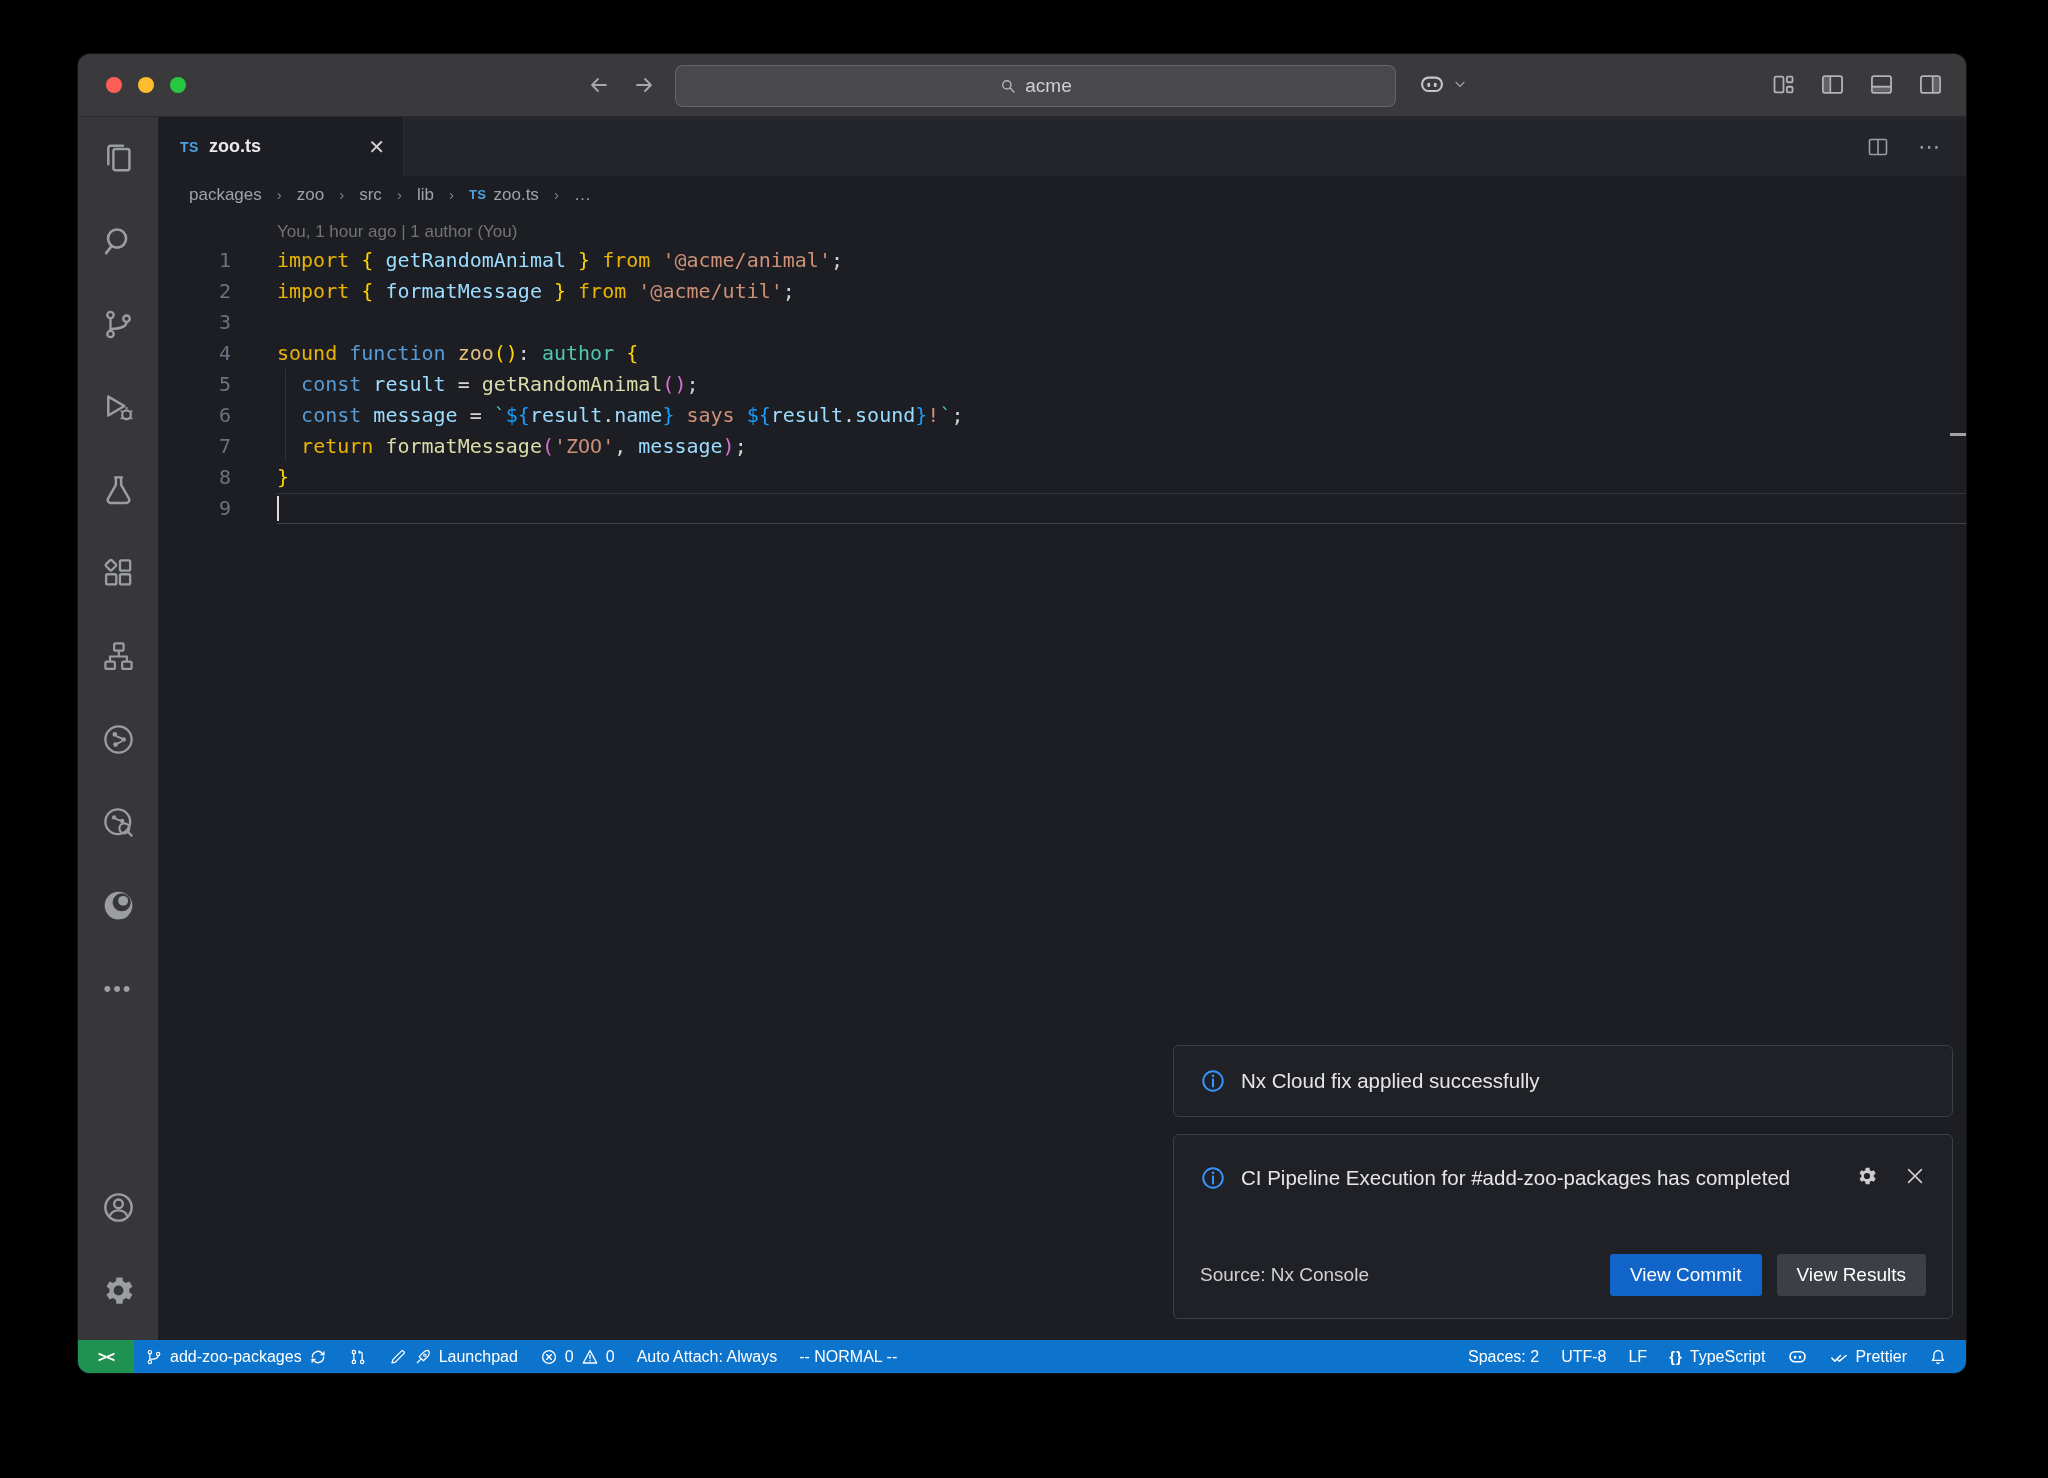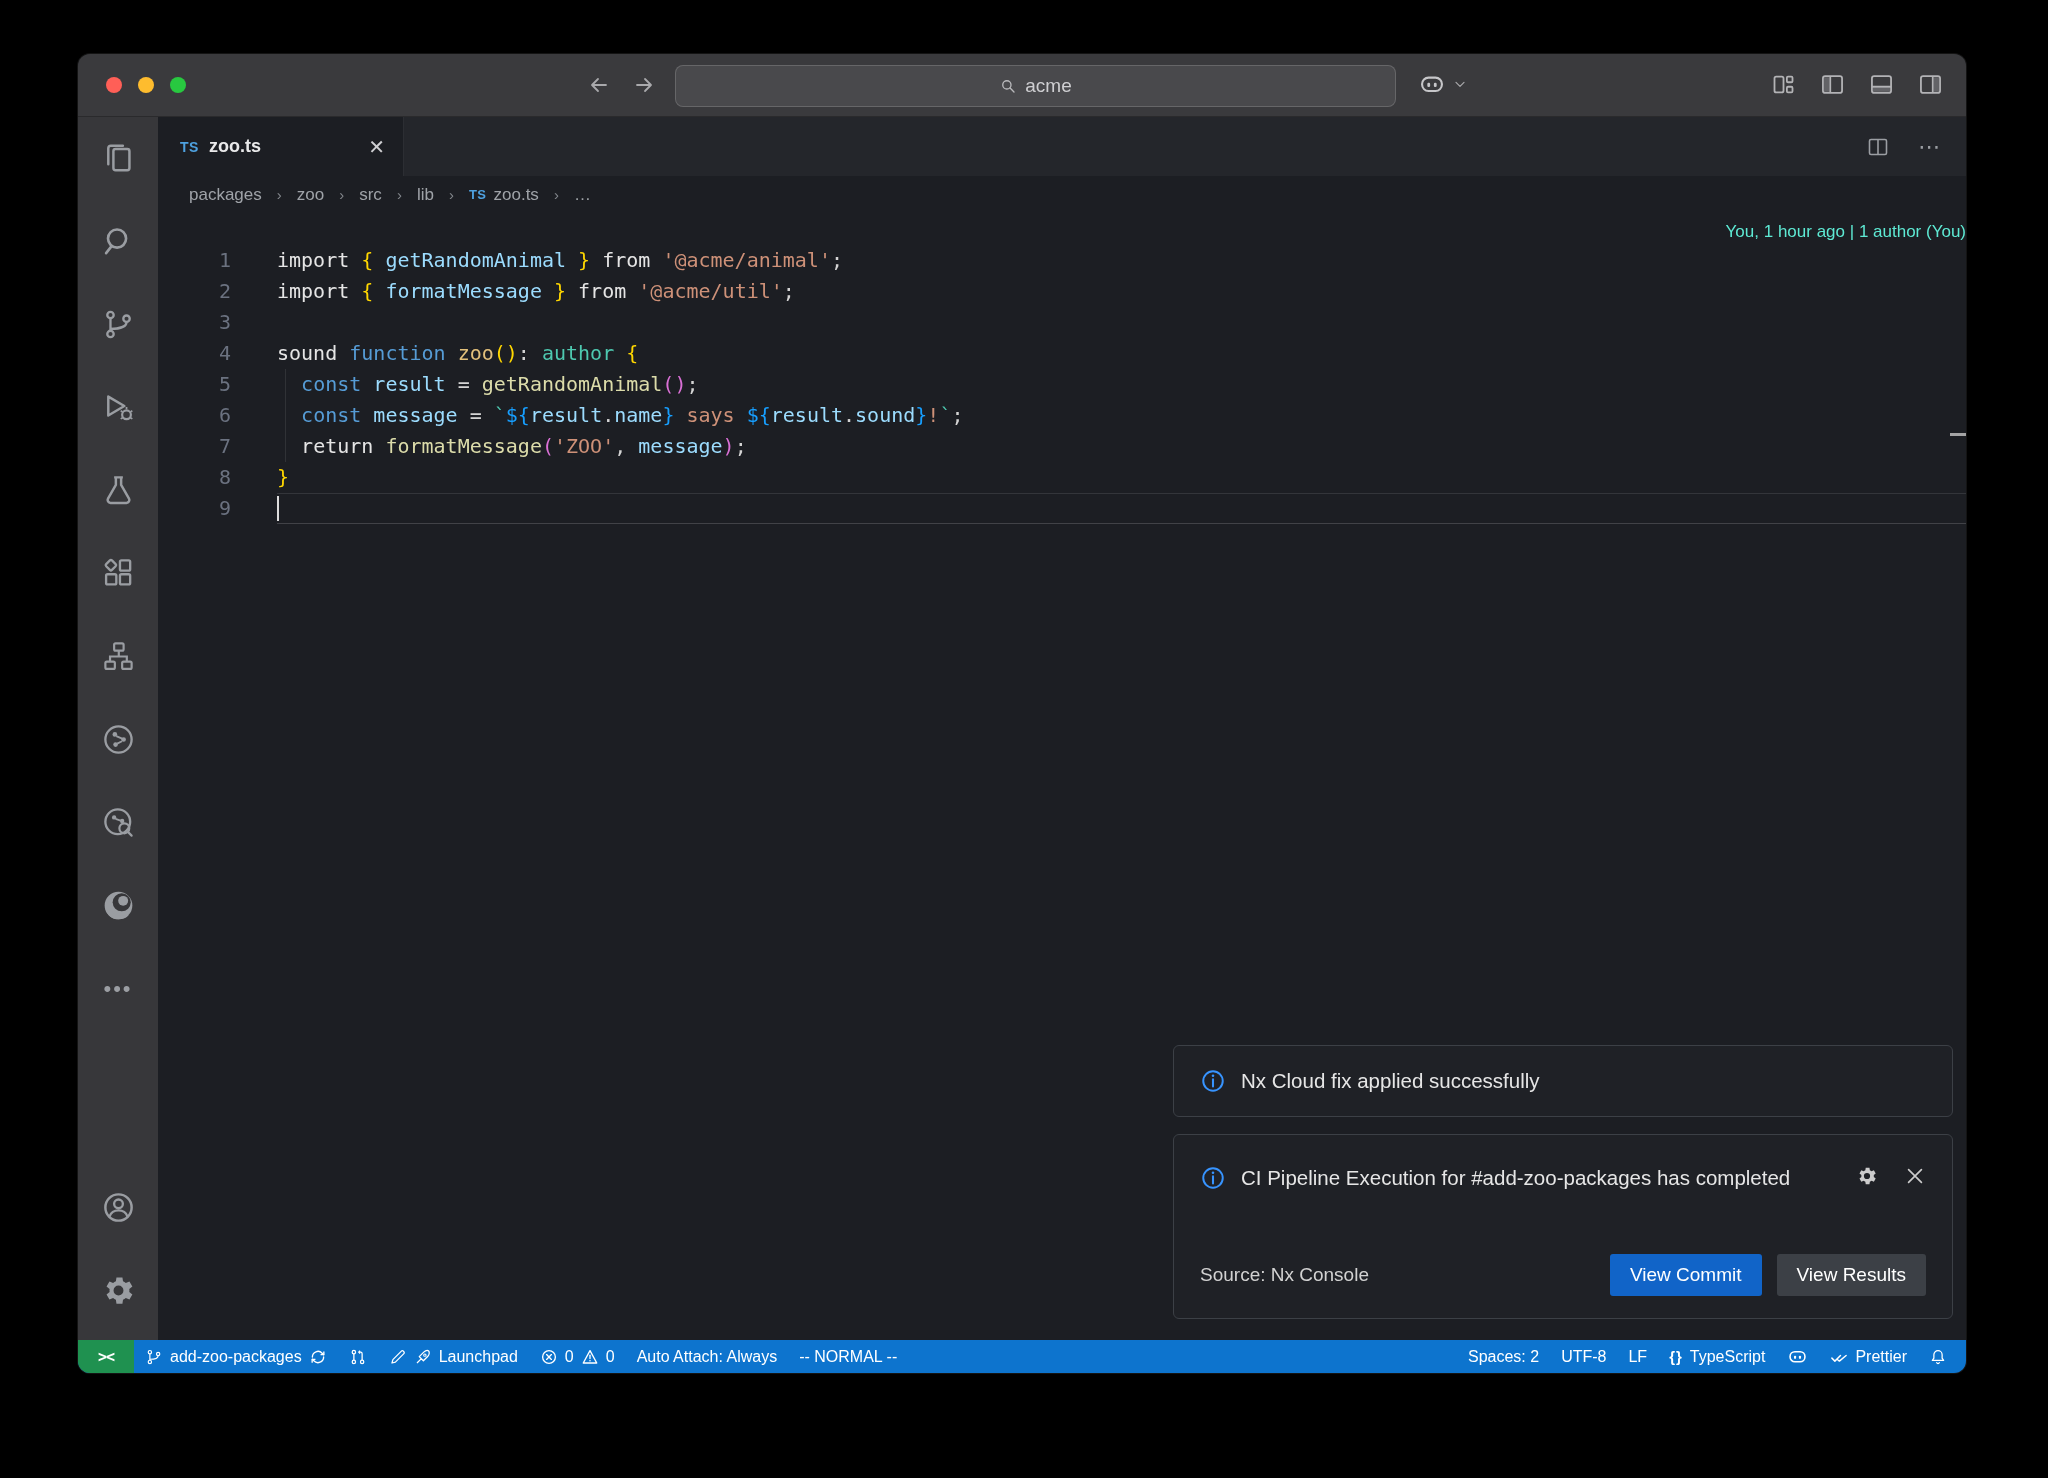--- a/index.html
+++ b/index.html
@@ -41,31 +41,31 @@
   .ellipsis-glyph{font-size:22px;letter-spacing:2px;color:#9b9ea3;line-height:0;}
   
   .breadcrumbs{height:37px;flex:0 0 37px;display:flex;align-items:center;padding-left:31px;gap:15px;
     color:#9fa3a8;font-size:17px;background:#1c1e23;}
   .crumb{display:flex;align-items:center;gap:7px;}
   .crumb-sep{color:#83878c;font-size:15px;}
   .crumb .ts-badge{font-size:13px;}
   
   .editor{position:relative;flex:1;overflow:hidden;background:#1c1e23;padding-top:6px;
     font-family:"DejaVu Sans Mono",monospace;font-size:20px;}
-  .blame{margin-left:119px;height:26px;line-height:26px;color:#5eead4;font-family:"Liberation Sans","DejaVu Sans",sans-serif;
-    font-size:17px;text-align:right;}
+  .blame{margin-left:119px;height:26px;line-height:26px;color:#737373;font-family:"Liberation Sans","DejaVu Sans",sans-serif;
+    font-size:17px;}
   .code-line{display:flex;height:31px;line-height:31px;position:relative;}
   .gutter-num{width:73px;flex:0 0 73px;text-align:right;color:#6b7280;user-select:none;}
   .line-content{padding-left:46px;white-space:pre;color:#d4d4d4;position:relative;}
   .code-line.current::before{content:"";position:absolute;left:119px;right:0;top:0;bottom:0;
     border-top:1px solid rgba(255,255,255,.10);border-bottom:1px solid rgba(255,255,255,.16);pointer-events:none;}
   .cursor{position:absolute;left:46px;top:3px;width:2px;height:25px;background:#dcdcdc;display:inline-block;}
   .indent-guide{position:absolute;left:127px;width:1px;background:rgba(255,255,255,.09);}
   .overview-mark{position:absolute;right:0;width:16px;height:3px;background:rgba(210,210,210,.75);}
-  .tk-kw{color:#e5e5e5}.tk-kw2{color:#569cd6}.tk-imp{color:#9cdcfe}.tk-v{color:#9cdcfe}
+  .tk-kw{color:#eab308}.tk-kw2{color:#569cd6}.tk-imp{color:#9cdcfe}.tk-v{color:#9cdcfe}
   .tk-fn{color:#dcdcaa}.tk-fnd{color:#e2c07b}.tk-ty{color:#4ec9b0}.tk-str{color:#ce9178}
   .tk-b1{color:#ffd700}.tk-b2{color:#da70d6}.tk-b3{color:#179fff}.tk-pl{color:#d4d4d4}.tk-tq{color:#4ec9b0}
   
   .toasts{position:absolute;right:13px;bottom:54px;width:780px;display:flex;flex-direction:column;gap:17px;z-index:5;}
   .toast{background:#1f2126;border:1px solid #3c4046;border-radius:6px;color:#e6e6e6;}
   .toast1{height:185px;padding:24px 26px 22px 26px;box-sizing:border-box;display:flex;flex-direction:column;justify-content:space-between;}
   .toast-row1{display:flex;align-items:flex-start;gap:15px;}
   .toast-msg{width:560px;font-size:20.5px;line-height:38px;}
   .toast-icons{margin-left:auto;display:flex;gap:26px;color:#cccccc;padding-top:6px;}
   .toast-icons svg{width:22px;height:22px;}

